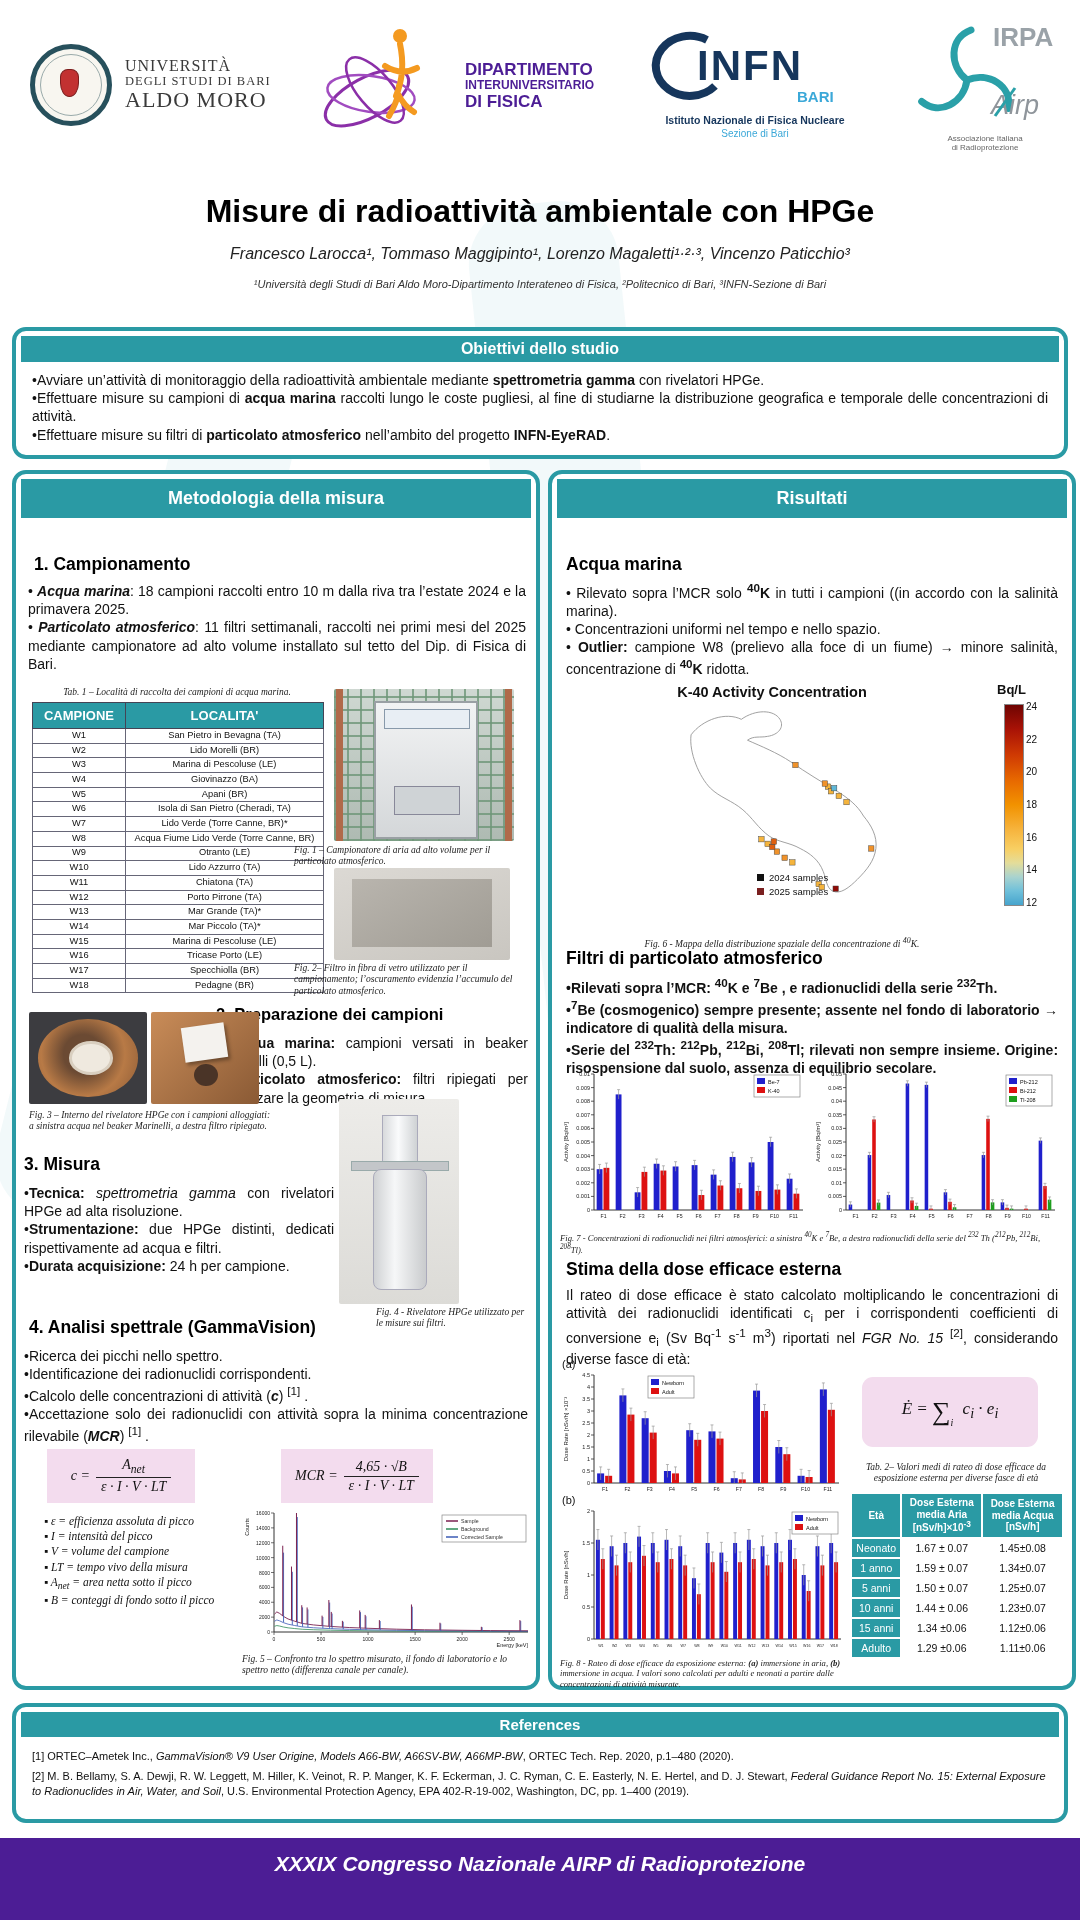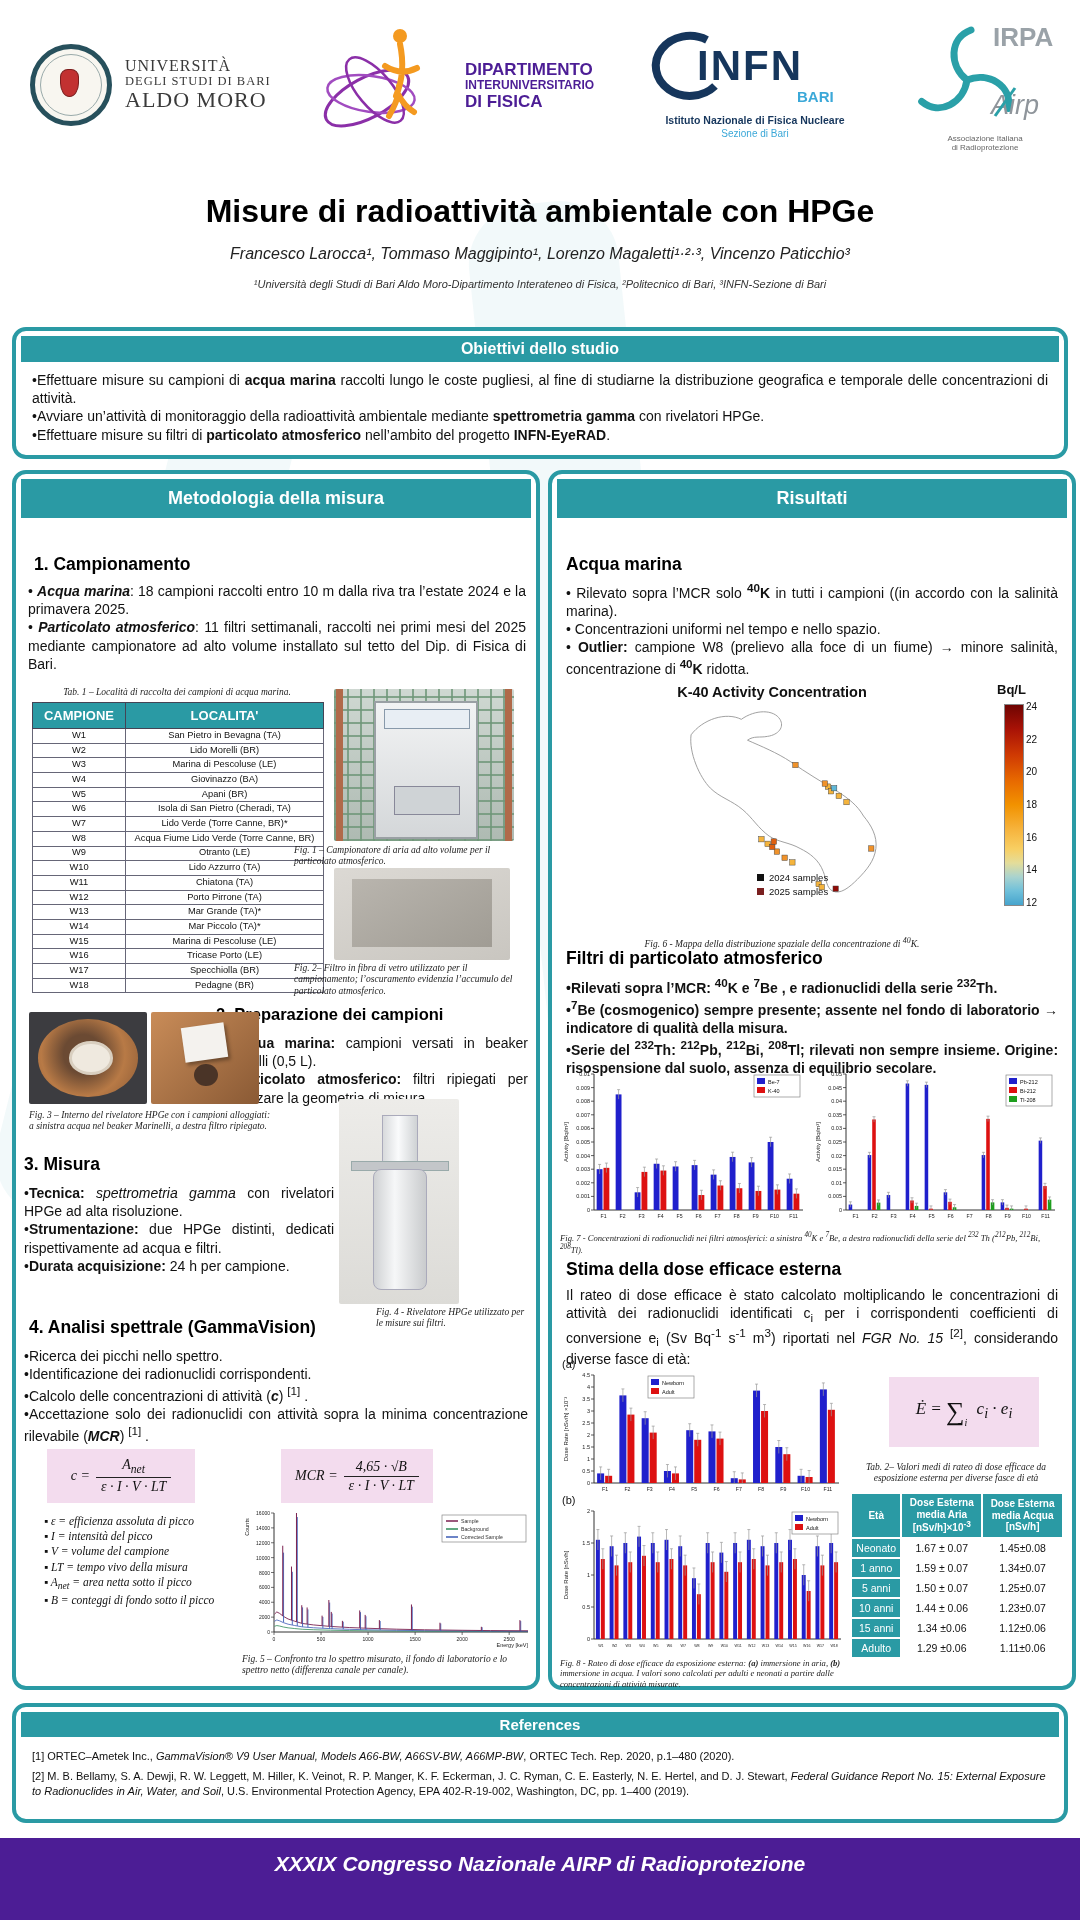--- a/index.html
+++ b/index.html
@@ -144,22 +144,22 @@
     <div style="font-size:8px;color:#666;text-align:center;">di Radioprotezione</div>
   </div>
 
   <div class="abs poster-title" style="left:0;top:193px;width:1080px;">Misure di radioattività ambientale con HPGe</div>
   <div class="abs authors" style="left:0;top:245px;width:1080px;">Francesco Larocca¹,  Tommaso Maggipinto¹, Lorenzo Magaletti¹·²·³, Vincenzo Paticchio³</div>
   <div class="abs affil" style="left:0;top:278px;width:1080px;">¹Università degli Studi di Bari Aldo Moro-Dipartimento Interateneo di Fisica, ²Politecnico di Bari, ³INFN-Sezione di Bari</div>
 
   <div id="objectives" class="panel" style="left:12px;top:327px;width:1048px;height:124px;">
     <div class="panel-header">Obiettivi dello studio</div>
     <div class="obj-body bullets">
+        <div class="bullet">•Avviare un’attività di monitoraggio della radioattività ambientale mediante <b>spettrometria gamma</b> con rivelatori HPGe.</div>
         <div class="bullet">•Effettuare misure su campioni di <b>acqua marina</b> raccolti lungo le coste pugliesi, al fine di studiarne la distribuzione geografica e temporale delle concentrazioni di attività.</div>
-        <div class="bullet">•Avviare un’attività di monitoraggio della radioattività ambientale mediante <b>spettrometria gamma</b> con rivelatori HPGe.</div>
         <div class="bullet">•Effettuare misure su filtri di <b>particolato atmosferico</b> nell’ambito del progetto <b>INFN-EyeRAD</b>.</div>
       </div>
   </div>
 
   <div class="panel" style="left:12px;top:470px;width:520px;height:1212px;">
     <div class="panel-header col-header">Metodologia della misura</div>
 
     <div class="abs sec-title" style="left:18px;top:80px;">1.  Campionamento</div>
     <div class="abs bullets" style="left:12px;top:108px;width:498px;">
         <div class="bullet">• <b><i>Acqua marina</i></b>: 18 campioni raccolti entro 10 m dalla riva tra l’estate 2024 e la primavera 2025.</div>
@@ -794,21 +794,21 @@
         <line x1="271.3727272727273" y1="35.32000000000001" x2="271.3727272727273" y2="48.28" stroke="#999" stroke-width="0.7"></line>
         <line x1="269.8727272727273" y1="35.32000000000001" x2="272.8727272727273" y2="35.32000000000001" stroke="#999" stroke-width="0.7"></line>
         <rect x="88" y="8" width="46" height="22" fill="#fff" stroke="#888" stroke-width="0.7"></rect>
         <rect x="91" y="11" width="8" height="6" fill="#2020cc"></rect>
         <text x="102" y="16.5" font-size="5.5" fill="#111">Newborn</text>
         <rect x="91" y="20" width="8" height="6" fill="#dd1111"></rect>
         <text x="102" y="25.5" font-size="5.5" fill="#111">Adult</text>
         <text x="8" y="61" font-size="6" fill="#222" text-anchor="middle" transform="rotate(-90 8 61)">Dose Rate [nSv/h] ×10⁻³</text>
       </svg>
 
-    <div class="formula abs" style="left:337px;top:903px;width:150px;height:70px;font-size:17px;">
+    <div class="formula abs" style="left:310px;top:903px;width:176px;height:70px;font-size:17px;border-radius:11px;">
       <span>Ė  =  <span class="sum">∑</span><span class="sumi">i</span> c<sub>i</sub> · e<sub>i</sub></span>
     </div>
 
     <div class="abs caption caption-c" style="left:298px;top:988px;width:212px;">Tab. 2– Valori medi di rateo di dose efficace da esposizione esterna per diverse fasce di età</div>
     <table class="t2 abs" style="left:298px;top:1018px;width:214px;">
       <thead>
           <tr>
             <th>Età</th>
             <th>Dose Esterna<br>media Aria<br>[nSv/h]×10<sup>-3</sup></th>
             <th>Dose Esterna<br>media Acqua<br>[nSv/h]</th>
@@ -995,21 +995,21 @@
         <text x="246" y="25.5" font-size="5.5" fill="#111">Adult</text>
         <text x="8" y="71" font-size="6" fill="#222" text-anchor="middle" transform="rotate(-90 8 71)">Dose Rate [nSv/h]</text>
       </svg>
 
     <div class="abs caption" style="left:8px;top:1184px;width:292px;font-size:8.6px;">Fig. 8 - Rateo di dose efficace da esposizione esterna: <b>(a)</b> immersione in aria, <b>(b)</b> immersione in acqua. I valori sono calcolati per adulti e neonati a partire dalle concentrazioni di attività misurate.</div>
   </div>
 
   <div id="references" class="panel" style="left:12px;top:1703px;width:1048px;height:112px;">
     <div class="panel-header">References</div>
     <div style="padding:2px 16px;">
-        <div class="ref-item">[1] ORTEC–Ametek Inc., <i>GammaVision® V9 User Manual, Models A66-BW, A66SV-BW, A66MP-BW</i>, ORTEC Tech. Rep. 2020, p.1–480 (2020).</div>
+        <div class="ref-item">[1] ORTEC–Ametek Inc., <i>GammaVision® V9 User Origine, Models A66-BW, A66SV-BW, A66MP-BW</i>, ORTEC Tech. Rep. 2020, p.1–480 (2020).</div>
         <div class="ref-item">[2] M. B. Bellamy, S. A. Dewji, R. W. Leggett, M. Hiller, K. Veinot, R. P. Manger, K. F. Eckerman, J. C. Ryman, C. E. Easterly, N. E. Hertel, and D. J. Stewart, <i>Federal Guidance Report No. 15: External Exposure to Radionuclides in Air, Water, and Soil</i>,   U.S. Environmental Protection Agency, EPA 402-R-19-002, Washington, DC, pp. 1–400 (2019).</div>
       </div>
   </div>
 
   <div id="footer">
     <div class="l1">XXXIX Congresso Nazionale AIRP di Radioprotezione</div>
   </div>
 </div>
 
 </body></html>

